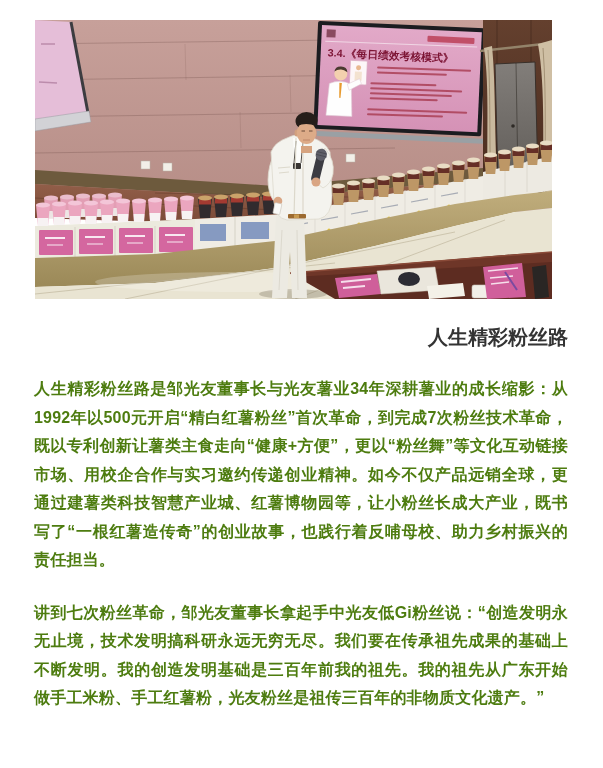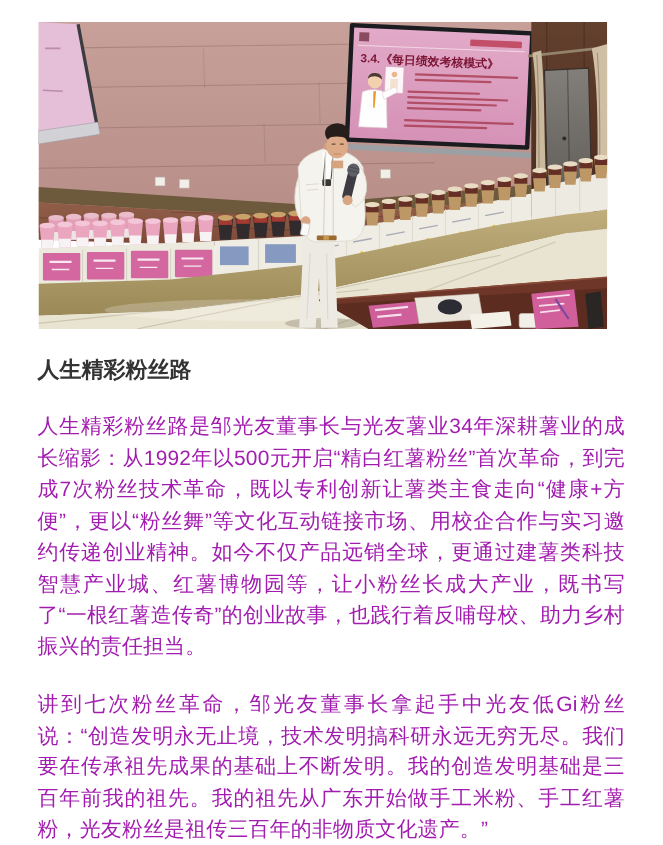--- a/index.html
+++ b/index.html
@@ -4,25 +4,25 @@
 <style>
   html,body { margin:0; padding:0; }
   body {
     width:603px; height:768px; background:#ffffff; overflow:hidden;
     font-family:"Liberation Sans","DejaVu Sans",sans-serif;
   }
   .photo { margin:20px 0 0 35px; width:517px; height:279px; padding:0; }
   .photo svg { display:block; }
   h1.heading {
     margin:24px 35px 0 34px; font-size:20px; line-height:28px;
-    color:#333333; font-weight:700;
+    color:#333333; font-weight:700;text-align:right;
   }
   p.body-text {
-    margin:24px 35px 0 34px; font-size:19px; line-height:28.5px;
-    color:#a21caf; text-align:justify; letter-spacing:0.2px;
+    margin:24px 35px 0 34px; font-size:16px; line-height:28.5px;
+    color:#4d7c0f; text-align:justify; letter-spacing:0.2px;font-weight:bold;
   }
 </style>
 </head>
 <body>
 
 <figure class="photo">
 <svg viewBox="0 0 517 279" width="517" height="279" xmlns="http://www.w3.org/2000/svg">
   <defs>
     <linearGradient id="gWall" x1="0" y1="0" x2="0" y2="1">
       <stop offset="0" stop-color="#c7a09a"></stop>

